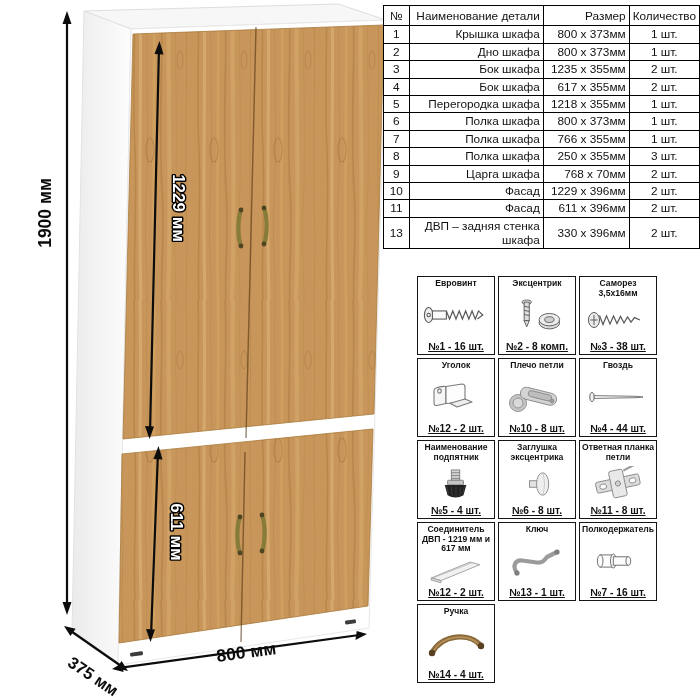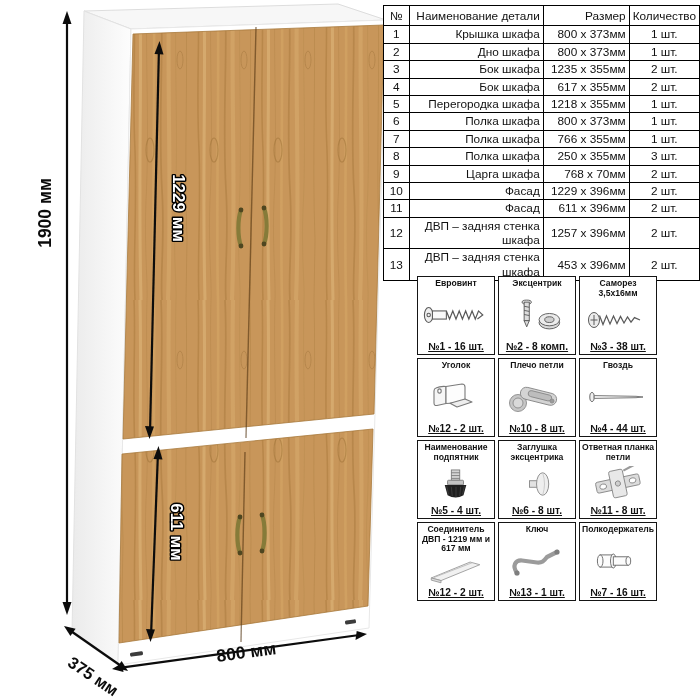--- a/index.html
+++ b/index.html
@@ -187,29 +187,23 @@
           <td class="c-size">1229 x 396мм</td>
           <td class="c-qty">2 шт.</td>
         </tr>
       <tr>
           <td class="c-num">11</td>
           <td class="c-name">Фасад</td>
           <td class="c-size">611 x 396мм</td>
           <td class="c-qty">2 шт.</td>
         </tr>
       <tr>
-          <td class="c-num">12</td>
-          <td class="c-name">ДВП – задняя стенка шкафа</td>
-          <td class="c-size">1257 x 396мм</td>
-          <td class="c-qty">2 шт.</td>
-        </tr>
-      <tr>
           <td class="c-num">13</td>
           <td class="c-name">ДВП – задняя стенка шкафа</td>
-          <td class="c-size">453 x 396мм</td>
+          <td class="c-size">330 x 396мм</td>
           <td class="c-qty">2 шт.</td>
         </tr>
     </tbody>
   </table>
 
   <div class="hw-grid">
 
     <div class="hw-cell">
       <div class="hw-title">Евровинт</div>
       <div class="hw-icon">
@@ -379,15 +373,27 @@
             <ellipse cx="13" cy="14" rx="3" ry="6.5"></ellipse>
             <ellipse cx="27" cy="14" rx="3" ry="7.5"></ellipse>
             <rect x="27" y="9.5" width="16" height="9"></rect>
             <ellipse cx="43" cy="14" rx="2.5" ry="4.5"></ellipse>
           </g>
         </svg>
       </div>
       <div class="hw-count">№7 - 16 шт.</div>
     </div>
 
+    <div class="hw-cell">
+      <div class="hw-title">Ручка</div>
+      <div class="hw-icon">
+        <svg viewBox="0 0 64 34" width="66" height="34">
+          <path d="M8,27 C18,8 46,6 57,20" fill="none" stroke="#8a6a3c" stroke-width="5.5" stroke-linecap="round"></path>
+          <path d="M9,25.5 C19,8.5 45,7 55.5,19" fill="none" stroke="#c29a60" stroke-width="1.6" opacity="0.8"></path>
+          <circle cx="8" cy="27" r="3.2" fill="#55401f"></circle>
+          <circle cx="57" cy="20" r="3.2" fill="#55401f"></circle>
+        </svg>
+      </div>
+      <div class="hw-count">№14 - 4 шт.</div>
+    </div>
 
   </div>
 </div>
 
 </body></html>

